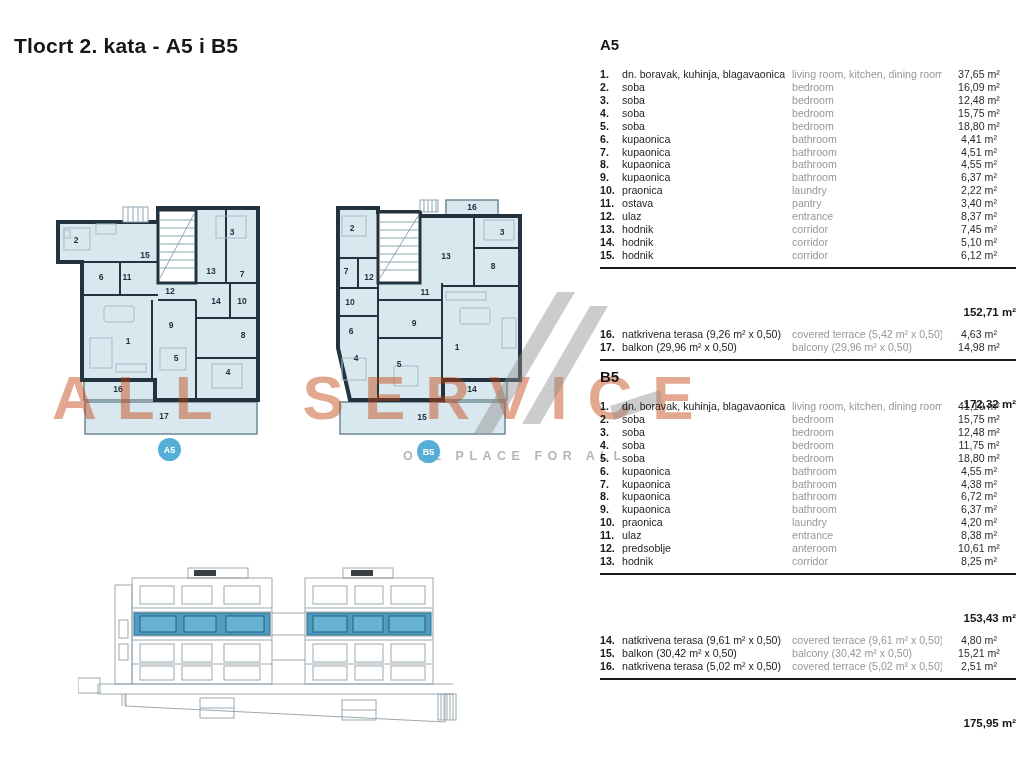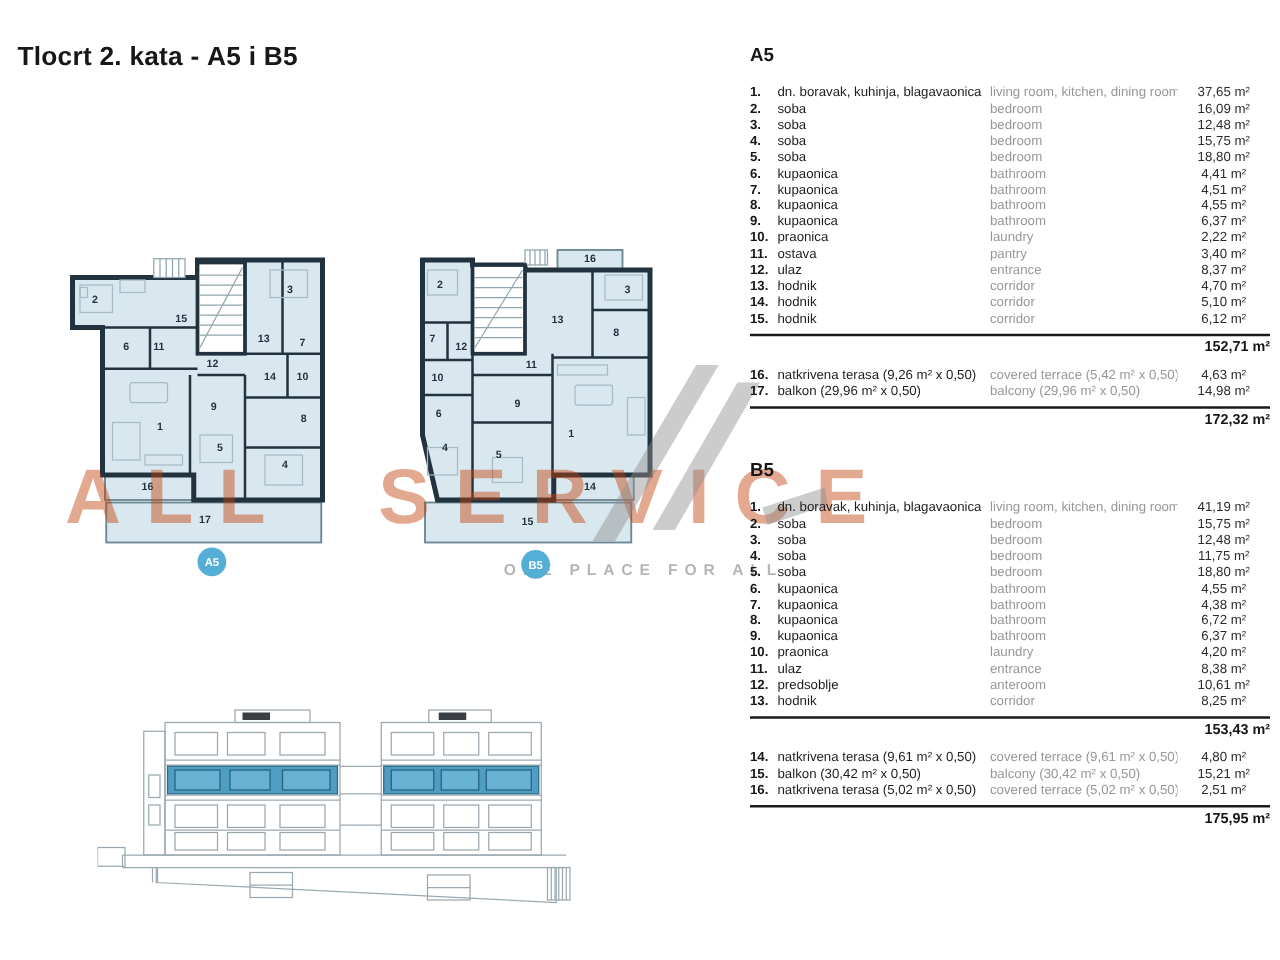--- a/index.html
+++ b/index.html
@@ -38,21 +38,21 @@
   .area-table{position:absolute;width:416px;z-index:5;}
   .table-a5{left:600px;top:36px;}
   .table-b5{left:600px;top:368px;}
   .table-heading{font-size:15px;font-weight:800;color:#17171a;height:18px;margin-bottom:14px;}
   .trow{display:flex;height:12.93px;font-size:10.6px;line-height:12.93px;}
   .tnum{width:22px;font-weight:700;color:#17171a;}
   .thr{width:170px;color:#1d1d1f;white-space:nowrap;overflow:hidden;}
   .ten{width:150px;color:#97979b;white-space:nowrap;overflow:hidden;}
   .tarea{flex:1;text-align:center;color:#2b2b2e;}
   .sum-rule{border-top:2px solid #1a1a1a;margin-top:5px;}
-  .sum-value{text-align:right;font-size:11.5px;font-weight:800;color:#17171a;padding-top:3px;height:16px;}
+  .sum-value{text-align:right;font-size:11.5px;font-weight:800;color:#17171a;padding-top:3px;height:16px;margin-top:34px;}
   .extras{margin-top:6px;}
 </style>
 </head>
 <body>
 
 <div id="canvas">
 
   <div class="page-title">
     <span class="t-reg">Tlocrt 2. kata - </span><span class="t-bold">A5 i B5</span>
   </div>
@@ -313,21 +313,21 @@
         <div class="trow">
           <span class="tnum">12.</span>
           <span class="thr">ulaz</span>
           <span class="ten">entrance</span>
           <span class="tarea">8,37 m²</span>
         </div>
         <div class="trow">
           <span class="tnum">13.</span>
           <span class="thr">hodnik</span>
           <span class="ten">corridor</span>
-          <span class="tarea">4,70 m²</span>
+          <span class="tarea">7,45 m²</span>
         </div>
         <div class="trow">
           <span class="tnum">14.</span>
           <span class="thr">hodnik</span>
           <span class="ten">corridor</span>
           <span class="tarea">5,10 m²</span>
         </div>
         <div class="trow">
           <span class="tnum">15.</span>
           <span class="thr">hodnik</span>

